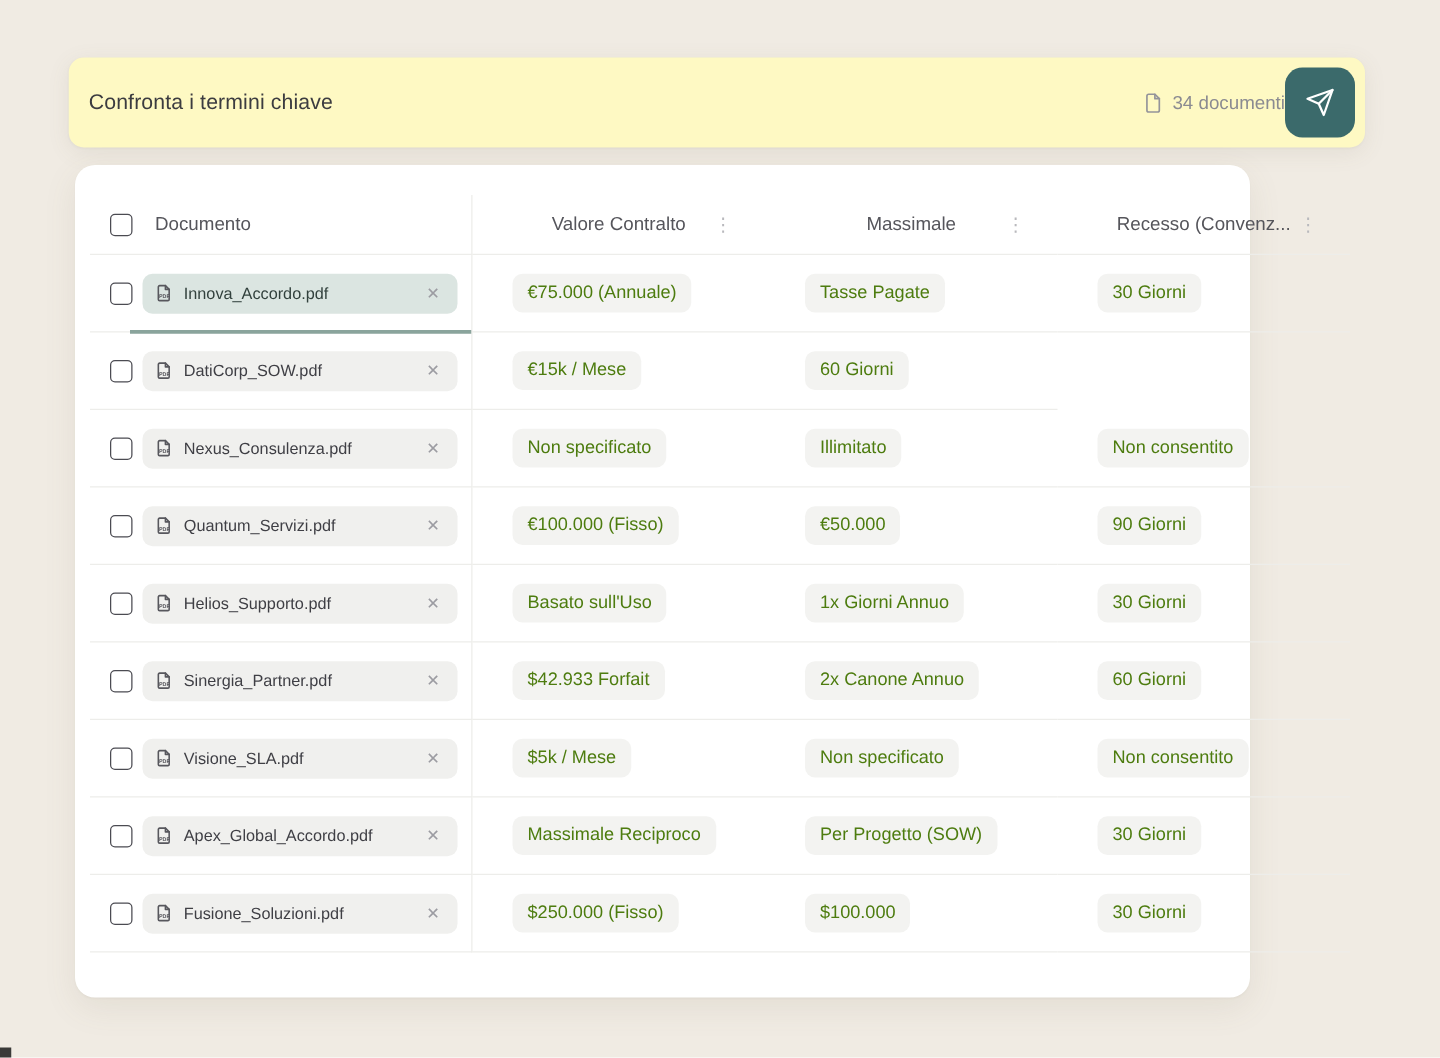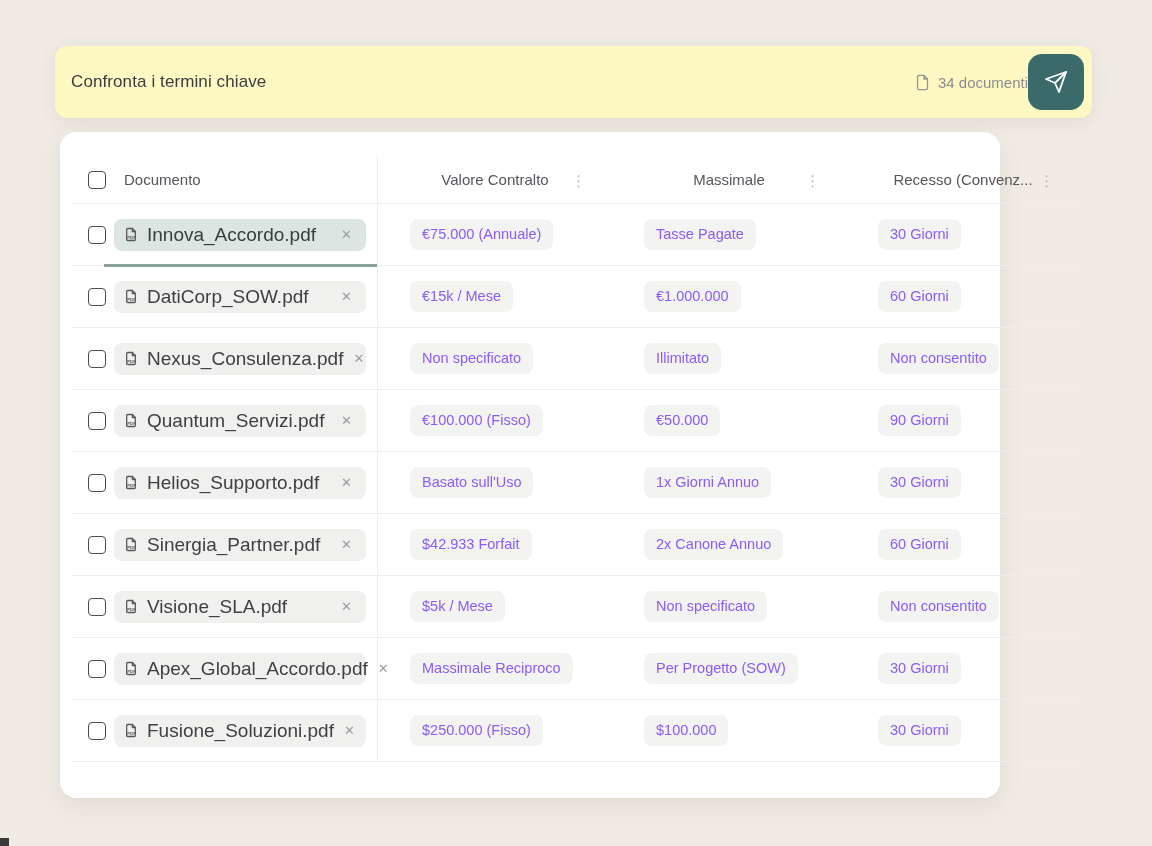--- a/index.html
+++ b/index.html
@@ -57,35 +57,35 @@
   .cb{
     width:16px;height:16px;border:1.5px solid #4b4b52;border-radius:4px;
     background:#fff;flex:0 0 auto;cursor:pointer;
   }
   
   .chip{
     width:252px;height:32px;box-sizing:border-box;border-radius:8px;
     background:#f0f0ee;display:flex;align-items:center;gap:8px;
     padding:0 12px 0 9px;cursor:pointer;
   }
-  .chip-label{font-size:19px;color:#3f3f45;white-space:nowrap;}
+  .chip-label{font-size:13px;color:#3f3f45;white-space:nowrap;}
   .chip-close{
     margin-left:auto;color:#9c9ca2;font-size:13px;line-height:1;cursor:pointer;
     padding:2px;
   }
   .chip svg{display:block;flex:0 0 auto;}
   .doc-col.selected .chip{background:#dbe5e1;}
   .doc-col.selected .chip-label{color:#32413d;}
   .doc-col.selected::after{
     content:"";position:absolute;left:32px;right:0;bottom:-2px;height:3px;
     background:#8aa49c;z-index:2;
   }
   
   .pill{
-    display:inline-block;background:#f3f3f1;color:#8b5cf6;font-size:14.5px;
+    display:inline-block;background:#f3f3f1;color:#4d7c0f;font-size:14.5px;
     padding:8px 12px;border-radius:8px;white-space:nowrap;line-height:1;
   }
   
   .artifact{position:absolute;left:0;top:838px;width:9px;height:8px;background:#3a3a38;}
 </style>
 </head>
 <body>
 
 <div class="header-card">
   <div class="header-title">Confronta i termini chiave</div>
@@ -163,23 +163,20 @@
           <text x="6.2" y="18.2" font-size="6.5" stroke="none" fill="#57575d" font-family="Liberation Sans, sans-serif" font-weight="bold">PDF</text>
         </svg>
         <span class="chip-label">DatiCorp_SOW.pdf</span>
         <span class="chip-close">✕</span>
       </span>
     </div>
     <div class="cell val-col">
       <span class="pill">€15k / Mese</span>
     </div>
     <div class="cell val-col">
-      <span class="pill">€1.000.000</span>
-    </div>
-    <div class="cell val-col">
       <span class="pill">60 Giorni</span>
     </div>
   </div>
 
   <div class="trow body-row">
     <div class="cell doc-col">
       <span class="cb"></span>
       <span class="chip">
         <svg width="16" height="17" viewBox="0 0 24 24" fill="none" stroke="#57575d" stroke-width="1.9" stroke-linecap="round" stroke-linejoin="round">
           <path d="M14 3H7a1.5 1.5 0 0 0-1.5 1.5v15A1.5 1.5 0 0 0 7 21h10a1.5 1.5 0 0 0 1.5-1.5V7.5z"></path>

